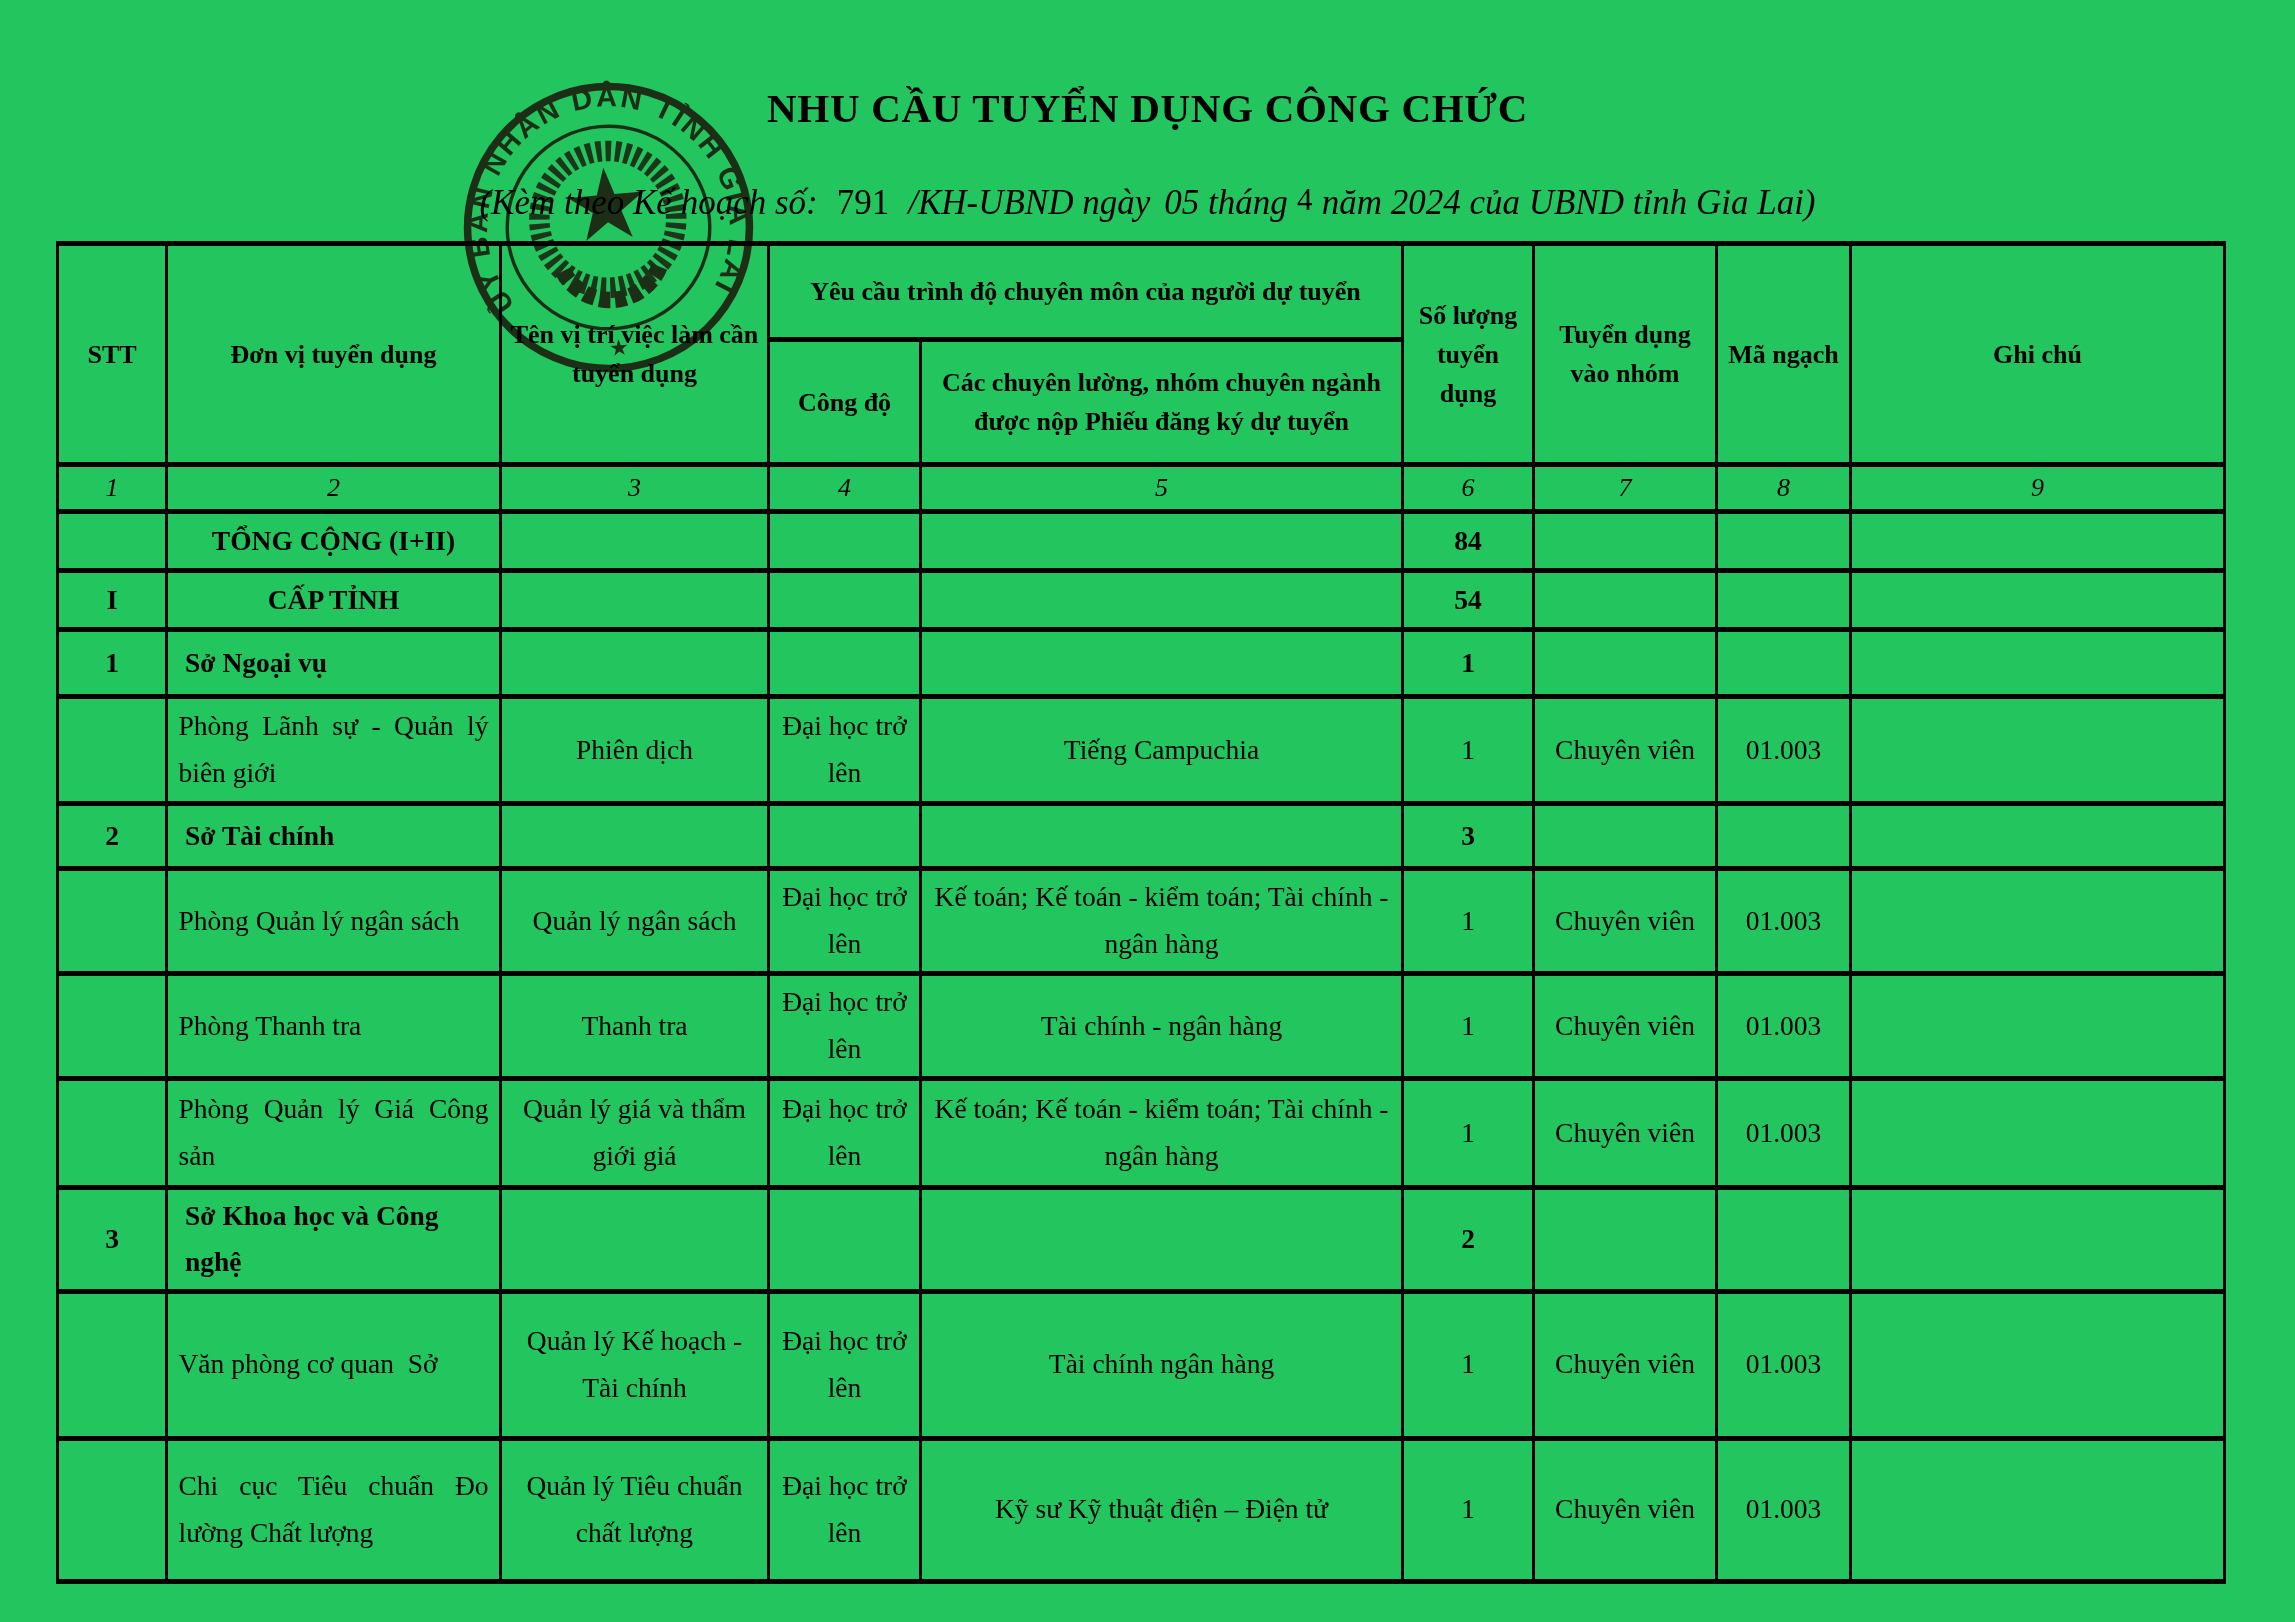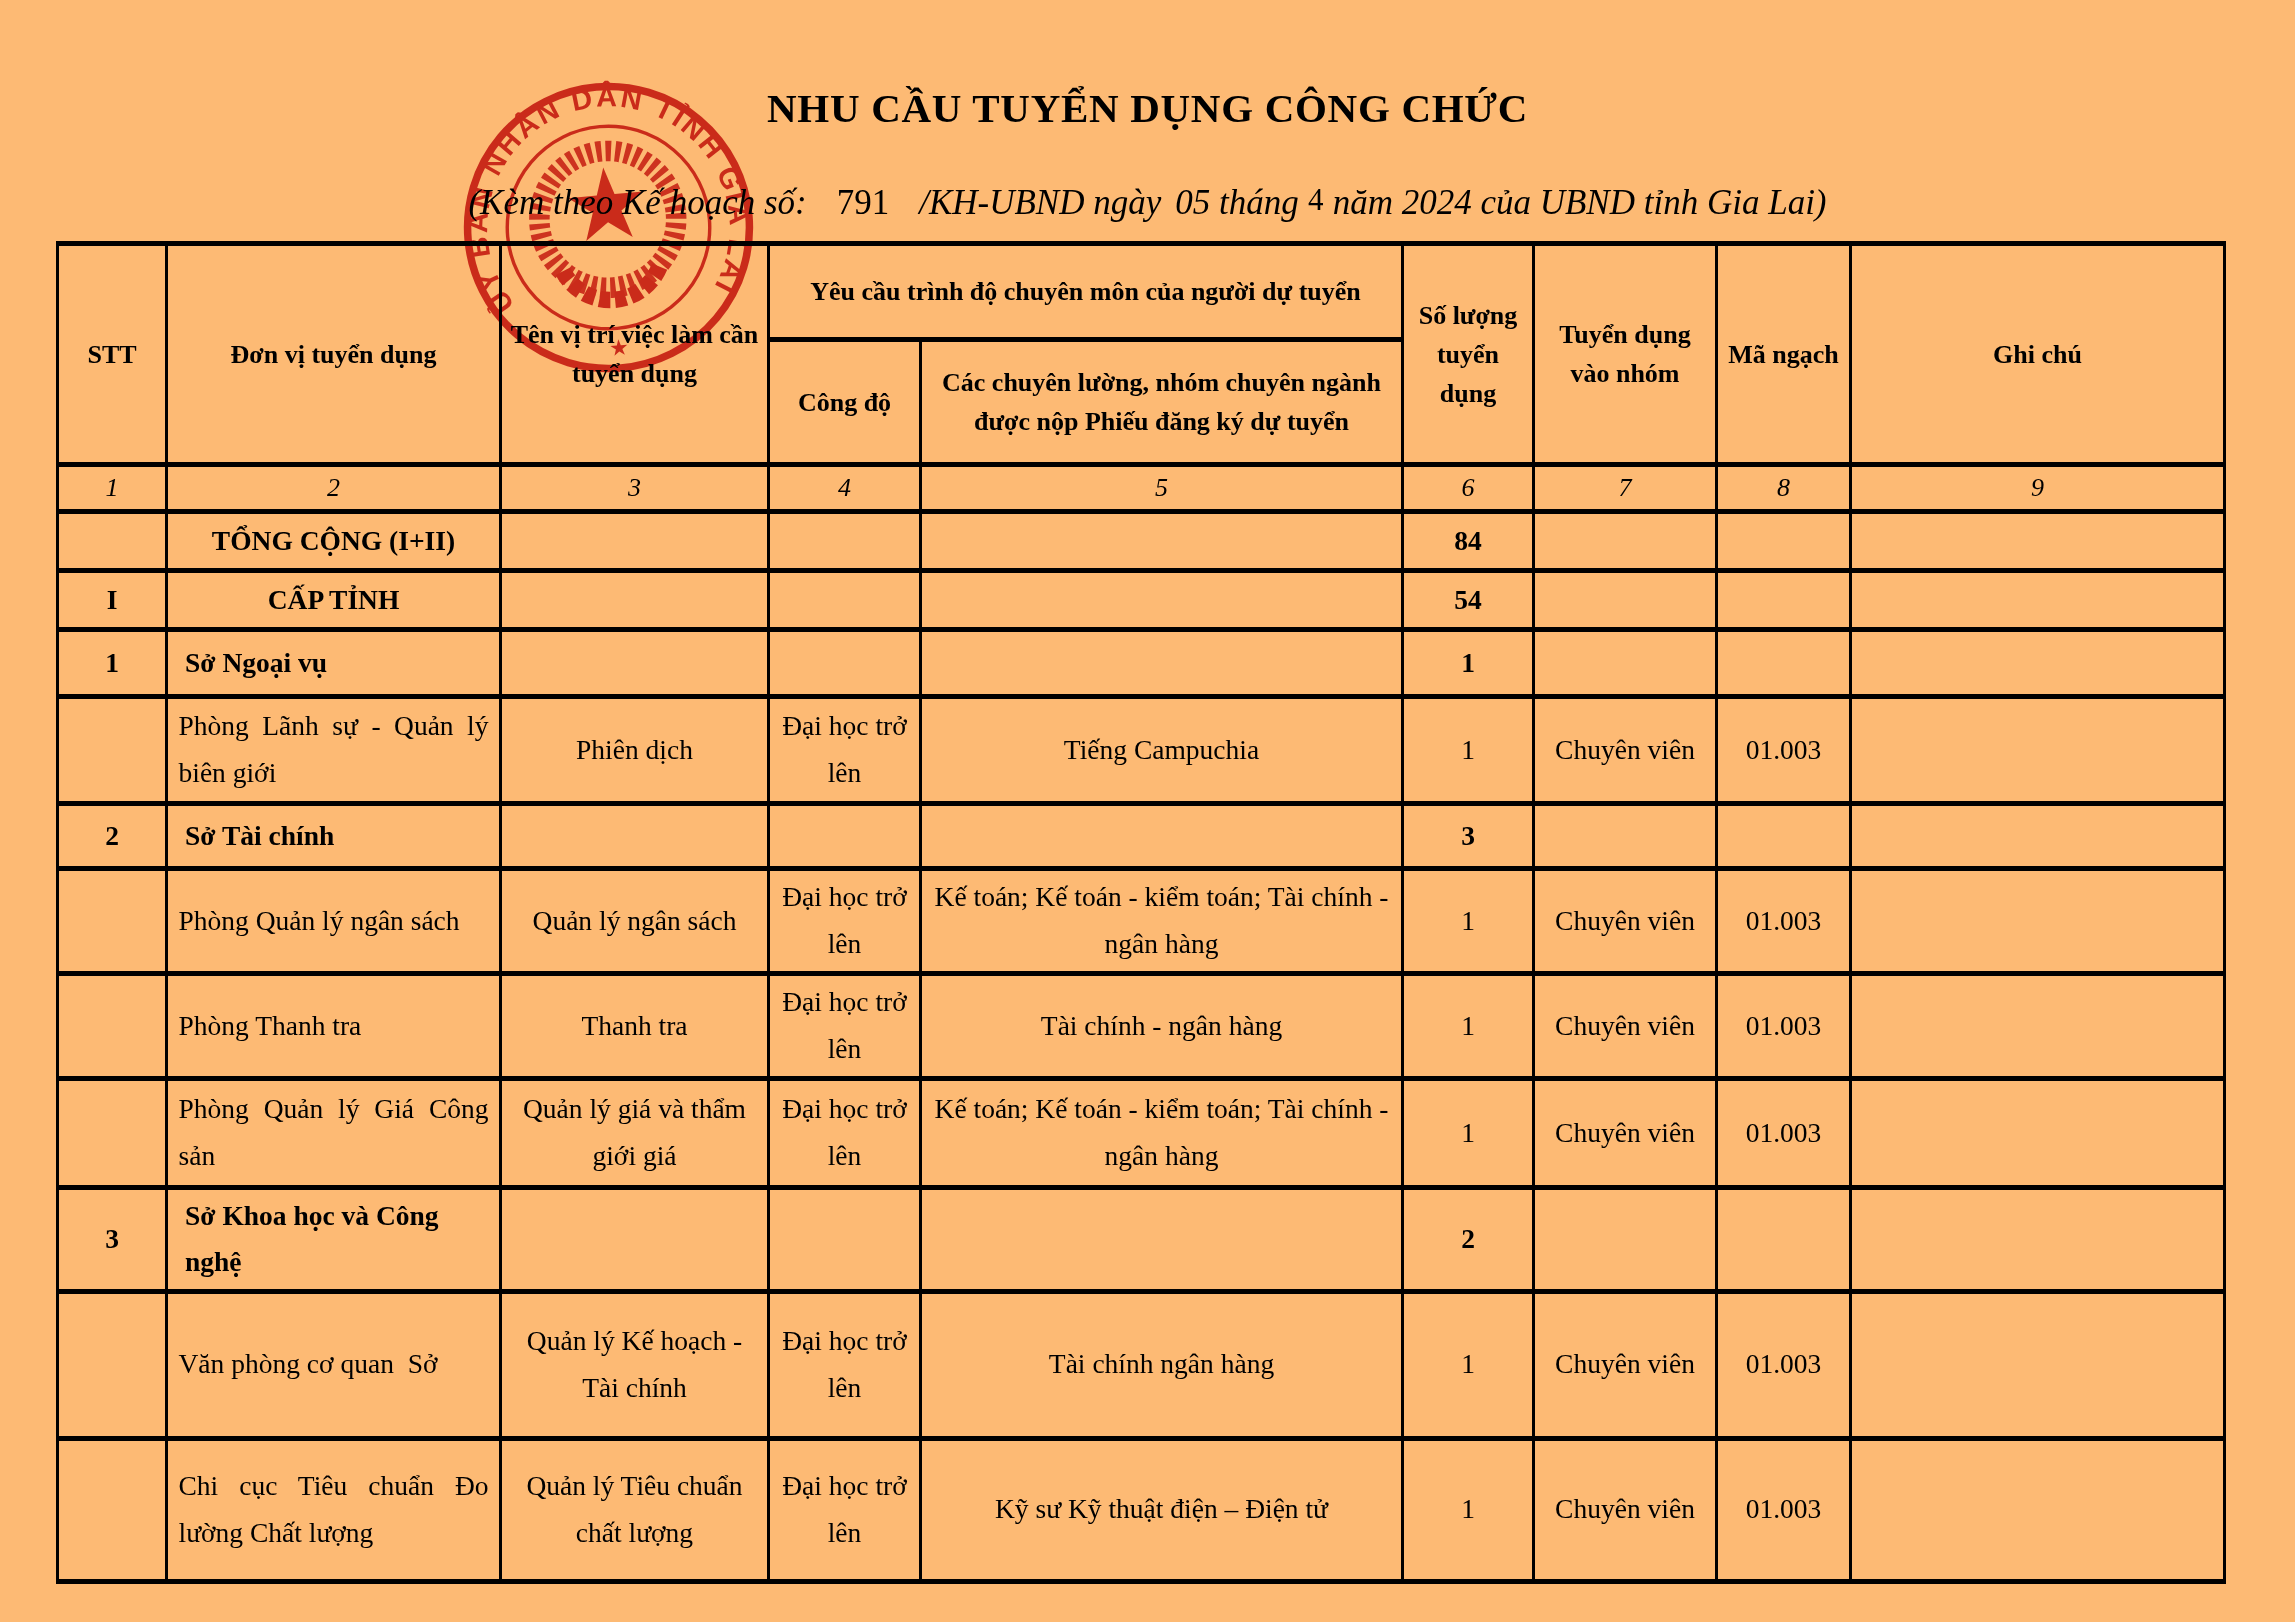--- a/index.html
+++ b/index.html
@@ -1,29 +1,29 @@
 <!DOCTYPE html>
 <html lang="vi" style="font-size:10.5px"><head>
 <meta charset="utf-8">
 <style>
   html,body{margin:0;padding:0;background:#e8e8e8;}
   .page{
-    position:relative; width:2295px; height:1623px; background:#fdba74;
+    position:relative; width:2295px; height:1623px; background:#22c55e;
     font-family:"Liberation Serif","DejaVu Serif",serif; color:#000; overflow:hidden;
   }
   
   .doc-title{
     position:absolute; left:0; right:0; top:84px;
     text-align:center; font-size:41px; font-weight:bold; letter-spacing:0.7px;
   }
   .doc-subtitle{
     position:absolute; left:0; right:0; top:182px;
     text-align:center; font-size:35px; font-style:italic;
   }
-  .doc-subtitle .fill-num{ font-style:normal; margin:0 30px; }
+  .doc-subtitle .fill-num{ font-style:normal; margin:0 19px; }
   .doc-subtitle .fill-month{ font-style:normal; font-size:31px; margin:0 9.2px; vertical-align:3.9px; }
   .doc-subtitle .gap{ margin-left:14px; }
   
   table.recruit{
     position:absolute; left:56px; top:241px; width:2167px;
     border-collapse:collapse; table-layout:fixed;
   }
   table.recruit td, table.recruit th{
     border:3.3px solid #000; border-top-width:5.9px; border-bottom-width:5.9px;
     vertical-align:middle; text-align:center; overflow:hidden;

